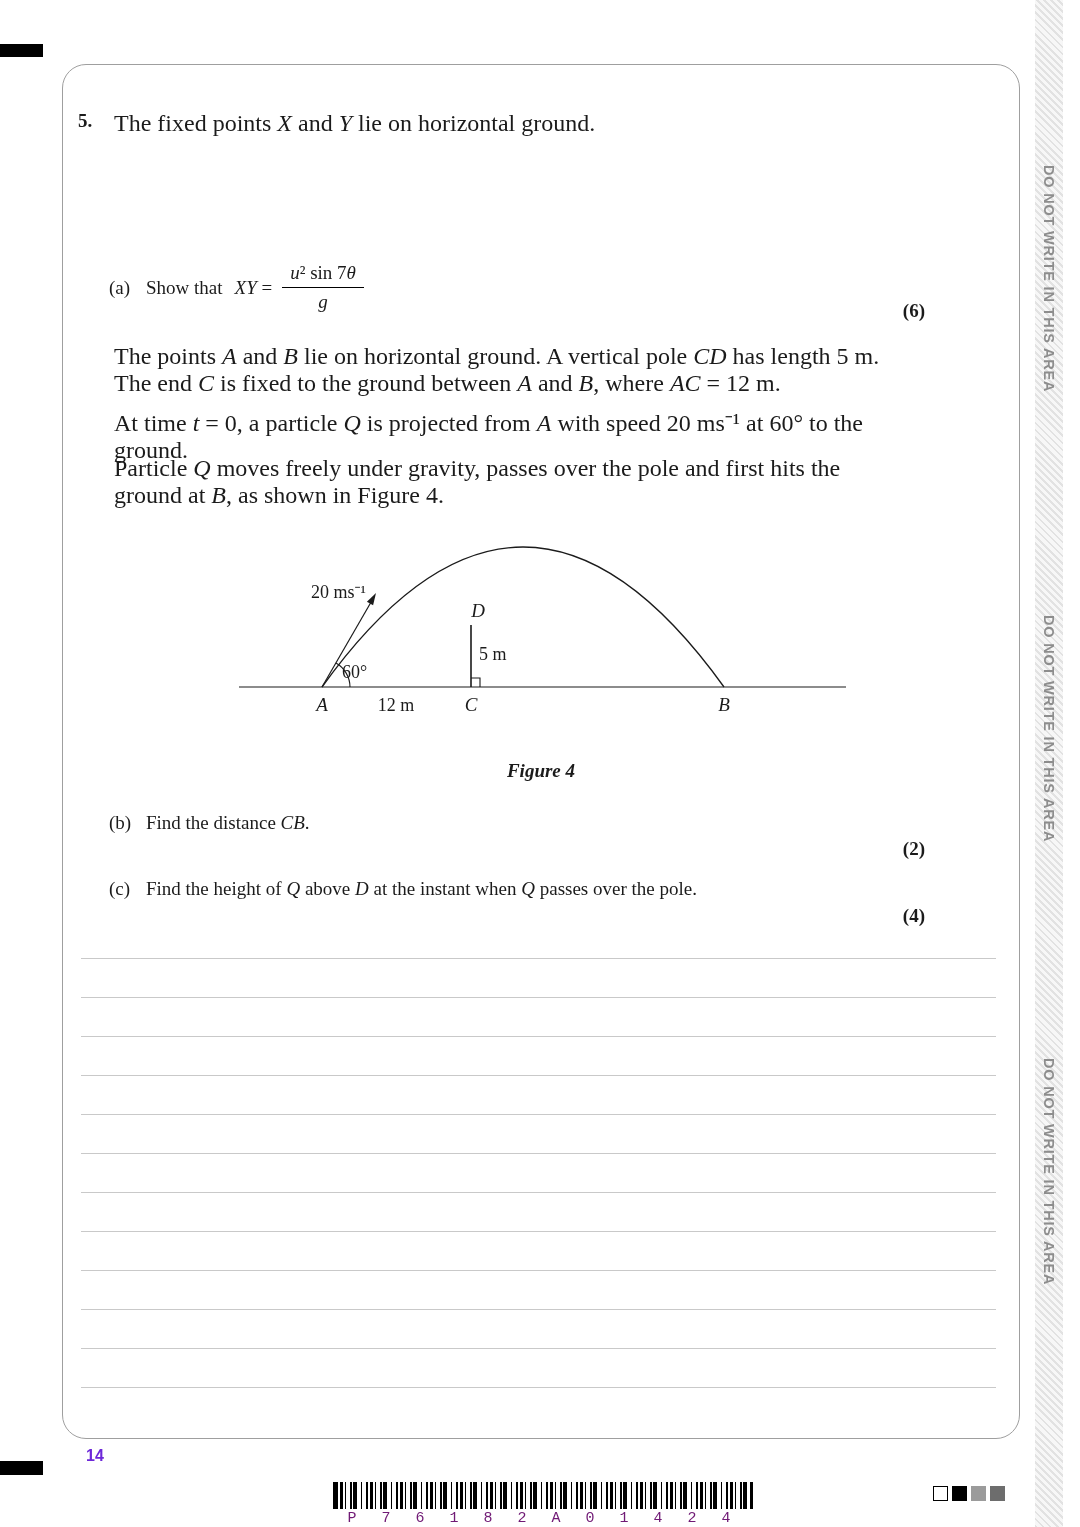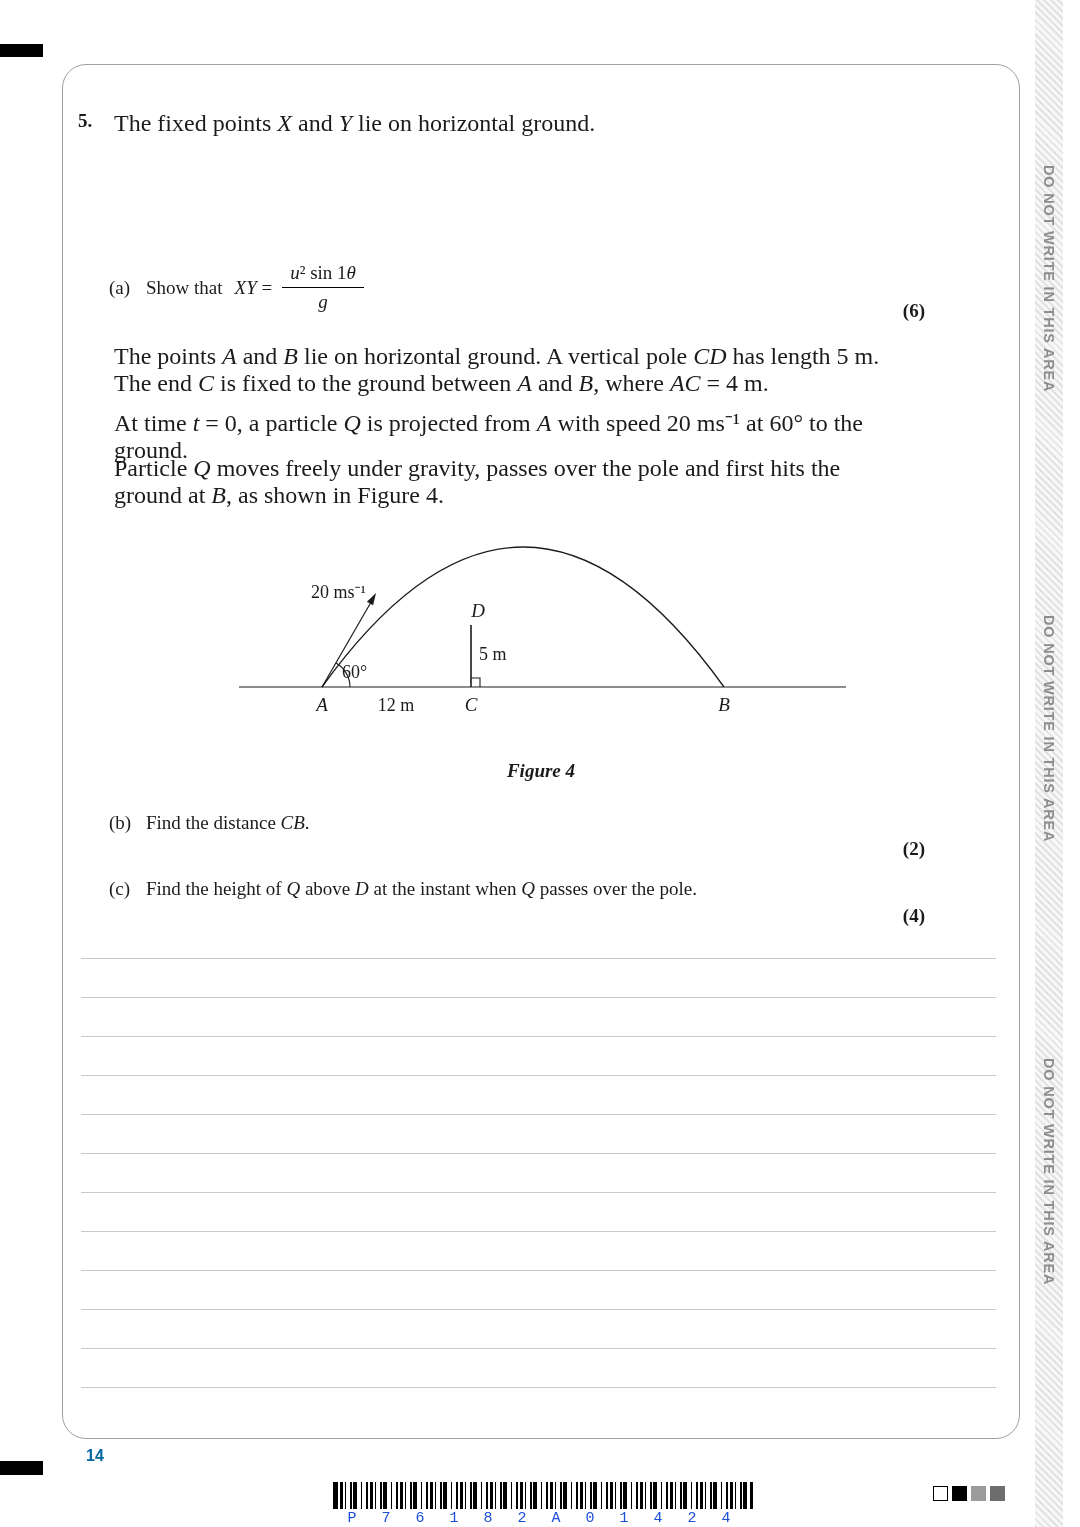--- a/index.html
+++ b/index.html
@@ -62,37 +62,37 @@
     position: absolute; left: 0; top: 695px; width: 100%;
     text-align: center; font-weight: 700; font-size: 19px; font-style: italic;
   }
 
   .answer-lines { position: absolute; left: 18px; top: 855px; width: 915px; }
   .answer-line { height: 38px; border-bottom: 1px solid #c9c9c9; }
 
   
   .page-number {
     position: absolute; left: 86px; top: 1447px;
-    font-family: "Liberation Sans", sans-serif; font-weight: 700; font-size: 16px; color: #0369a1;
+    font-family: "Liberation Sans", sans-serif; font-weight: 700; font-size: 16px; color: #6d28d9;
   }
   .barcode { position: absolute; left: 333px; top: 1482px; width: 420px; text-align: center; }
   .barcode-bars {
     height: 27px;
     border-left: 3px solid #000; border-right: 3px solid #000;
     background-image: repeating-linear-gradient(90deg,
       #000 0 2px, #fff 2px 4px,
       #000 4px 7px, #fff 7px 9px,
       #000 9px 10px, #fff 10px 14px,
       #000 14px 16px, #fff 16px 17px,
       #000 17px 21px, #fff 21px 25px,
       #000 25px 26px, #fff 26px 30px);
   }
   .barcode-text {
     font-family: "Liberation Mono", monospace; font-size: 15px;
-    letter-spacing: 8px; margin-top: 1px; white-space: nowrap; color: #1d4ed8;
+    letter-spacing: 8px; margin-top: 1px; white-space: nowrap; color: #701a75;
   }
   .reg-squares { position: absolute; left: 933px; top: 1486px; display: flex; gap: 4px; }
   .reg-square { width: 15px; height: 15px; box-sizing: border-box; }
 </style>
 </head>
 <body>
 
 <div class="page">
 
   <div class="corner-bar top"></div>
@@ -108,27 +108,27 @@
 
     <div class="qnum">5.</div>
 
     <p class="para" style="top:45px"><span>The fixed points </span><i>X</i><span> and </span><i>Y</i><span> lie on horizontal ground.</span></p>
 
     <div class="part-row" style="top:197px">
       <span class="part-label">(a)</span>
       <span>Show that</span>
       <span class="eq-lhs"><span></span><i>XY</i><span> =</span></span>
       <span class="frac">
-        <span class="num"><span></span><i>u</i><span>² sin 1</span><i>θ</i><span></span></span>
+        <span class="num"><span></span><i>u</i><span>² sin 7</span><i>θ</i><span></span></span>
         <span class="den"><span></span><i>g</i><span></span></span>
       </span>
     </div>
     <div class="marks" style="top:235px">(6)</div>
 
-    <p class="para" style="top:278px"><span>The points </span><i>A</i><span> and </span><i>B</i><span> lie on horizontal ground. A vertical pole </span><i>CD</i><span> has length 5 m. The end </span><i>C</i><span> is fixed to the ground between </span><i>A</i><span> and </span><i>B</i><span>, where </span><i>AC</i><span> = 4 m.</span></p>
+    <p class="para" style="top:278px"><span>The points </span><i>A</i><span> and </span><i>B</i><span> lie on horizontal ground. A vertical pole </span><i>CD</i><span> has length 5 m. The end </span><i>C</i><span> is fixed to the ground between </span><i>A</i><span> and </span><i>B</i><span>, where </span><i>AC</i><span> = 12 m.</span></p>
     <p class="para" style="top:345px"><span>At time </span><i>t</i><span> = 0, a particle </span><i>Q</i><span> is projected from </span><i>A</i><span> with speed 20 ms⁻¹ at 60° to the ground.</span></p>
     <p class="para" style="top:390px"><span>Particle </span><i>Q</i><span> moves freely under gravity, passes over the pole and first hits the ground at </span><i>B</i><span>, as shown in Figure 4.</span></p>
 
     <svg class="figure-svg" width="630" height="205" viewBox="0 0 630 205">
 
       <line x1="11" y1="167" x2="618" y2="167" stroke="#1b1b1b" stroke-width="1.2"></line>
 
       <path d="M94,167 Q295,-113 496,167" fill="none" stroke="#1b1b1b" stroke-width="1.3"></path>
 
       <line x1="243" y1="167" x2="243" y2="105" stroke="#1b1b1b" stroke-width="1.6"></line>

